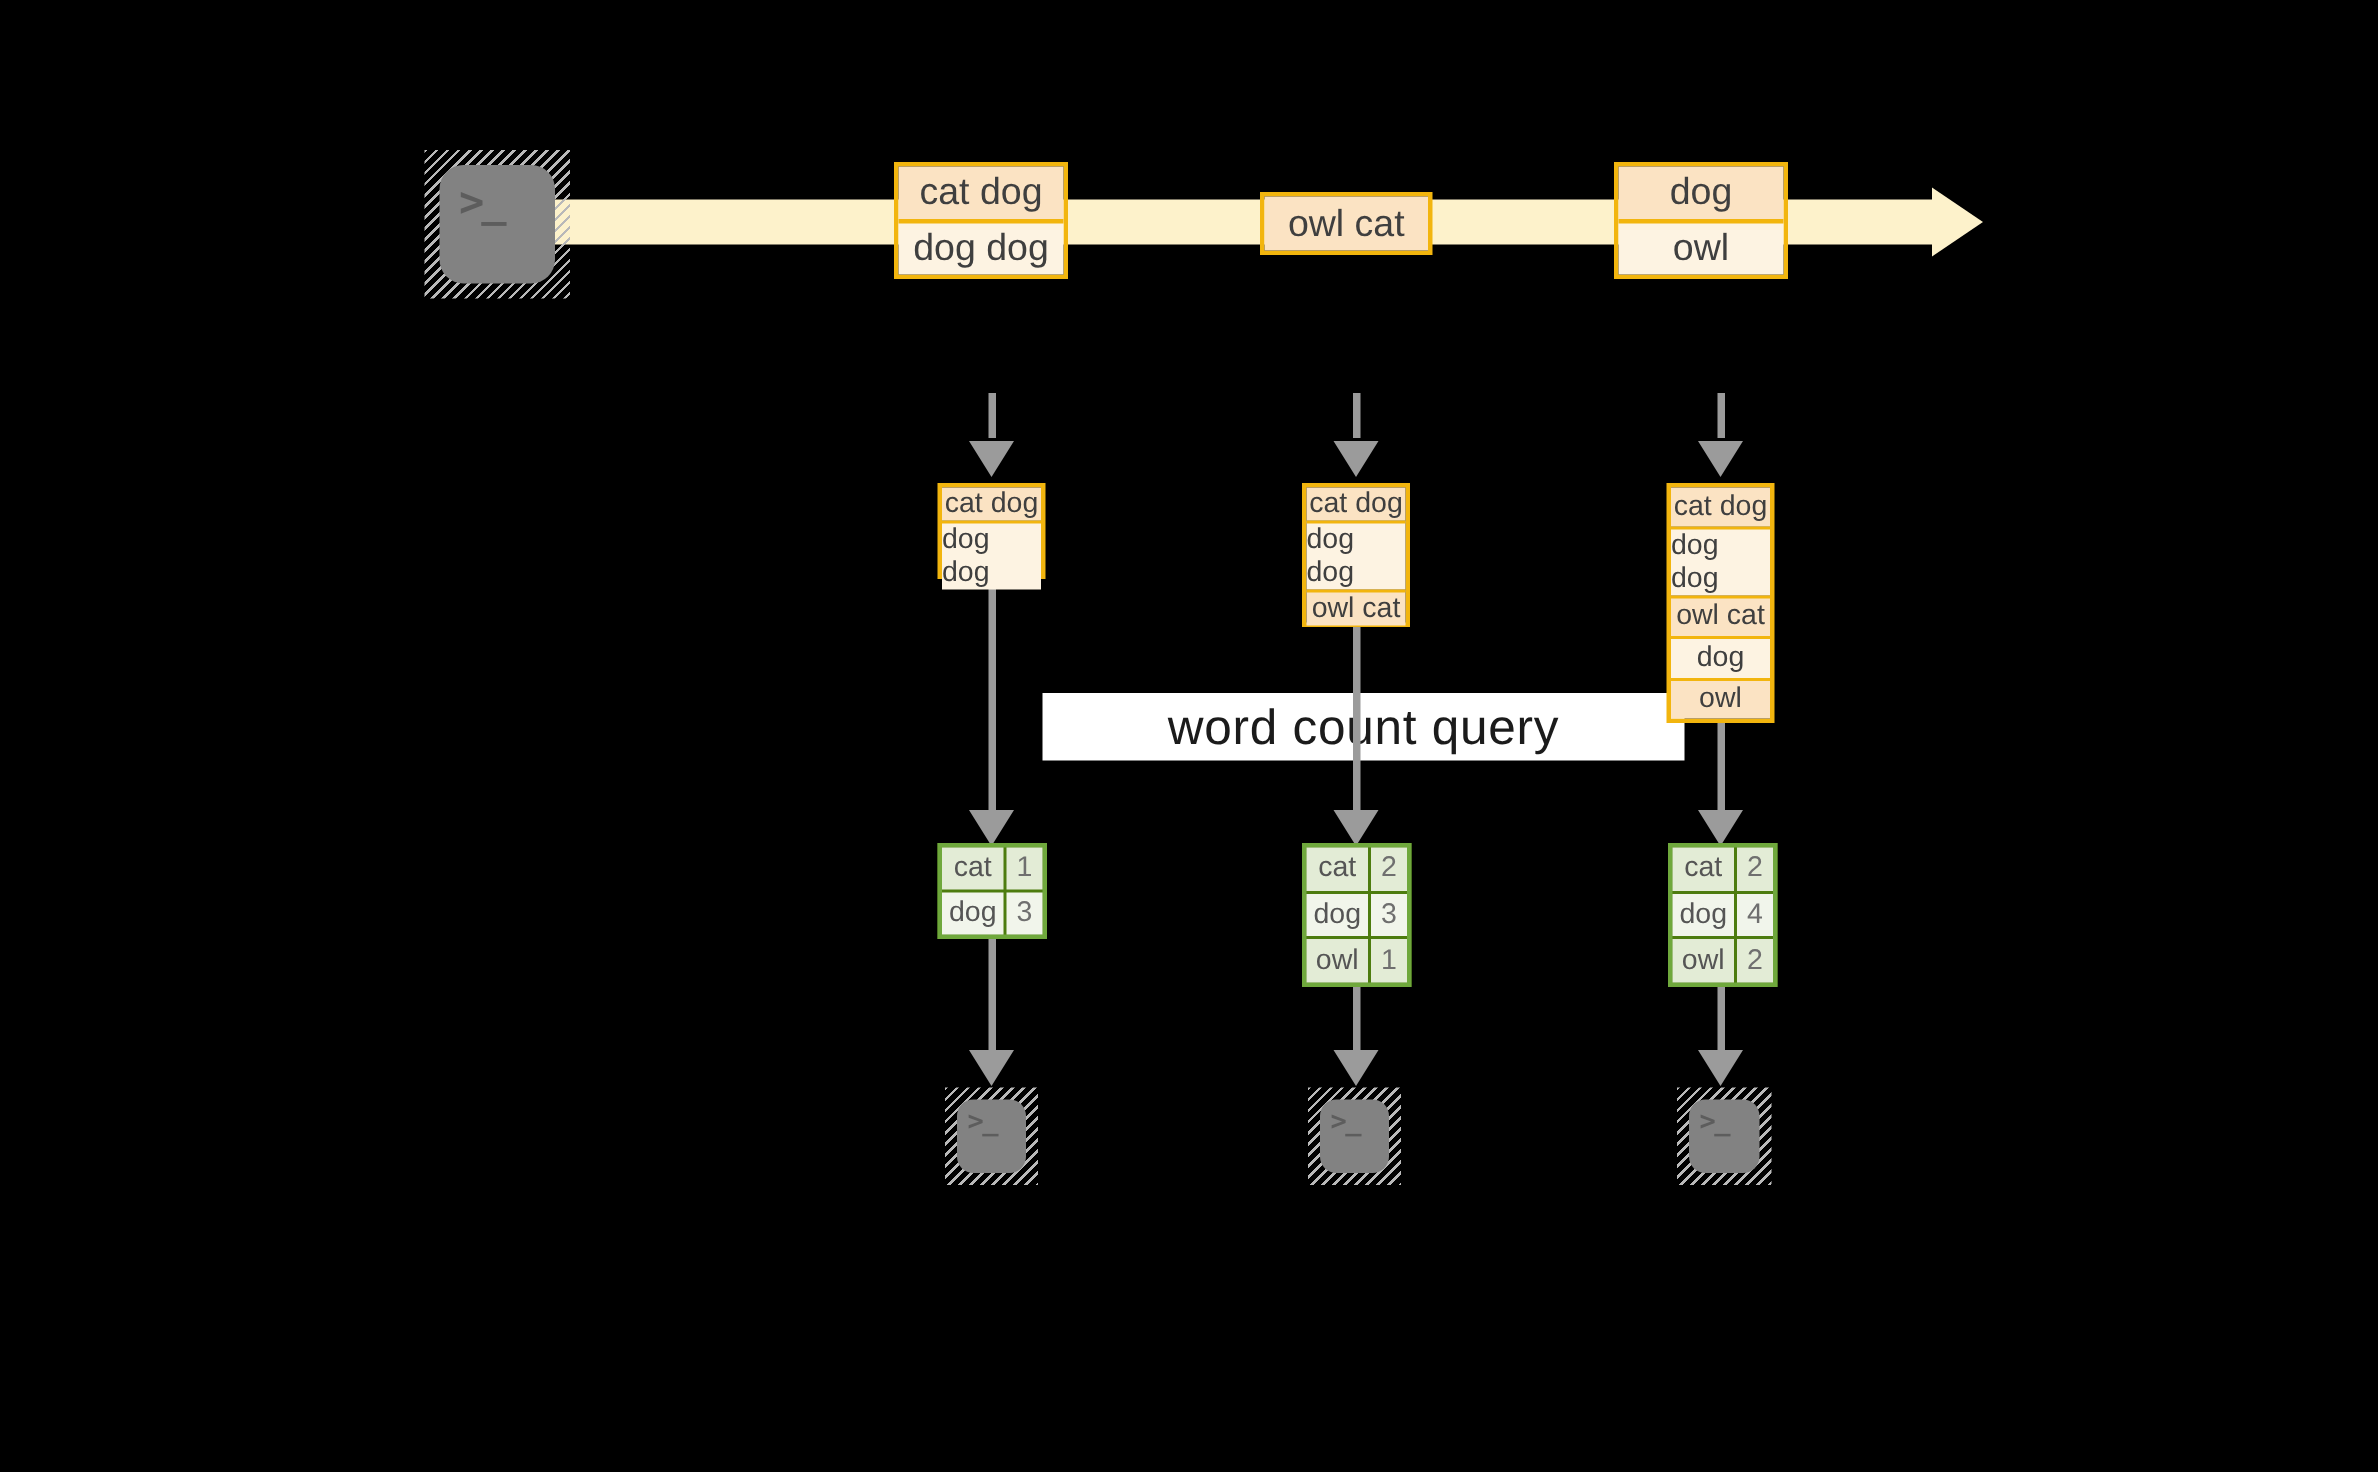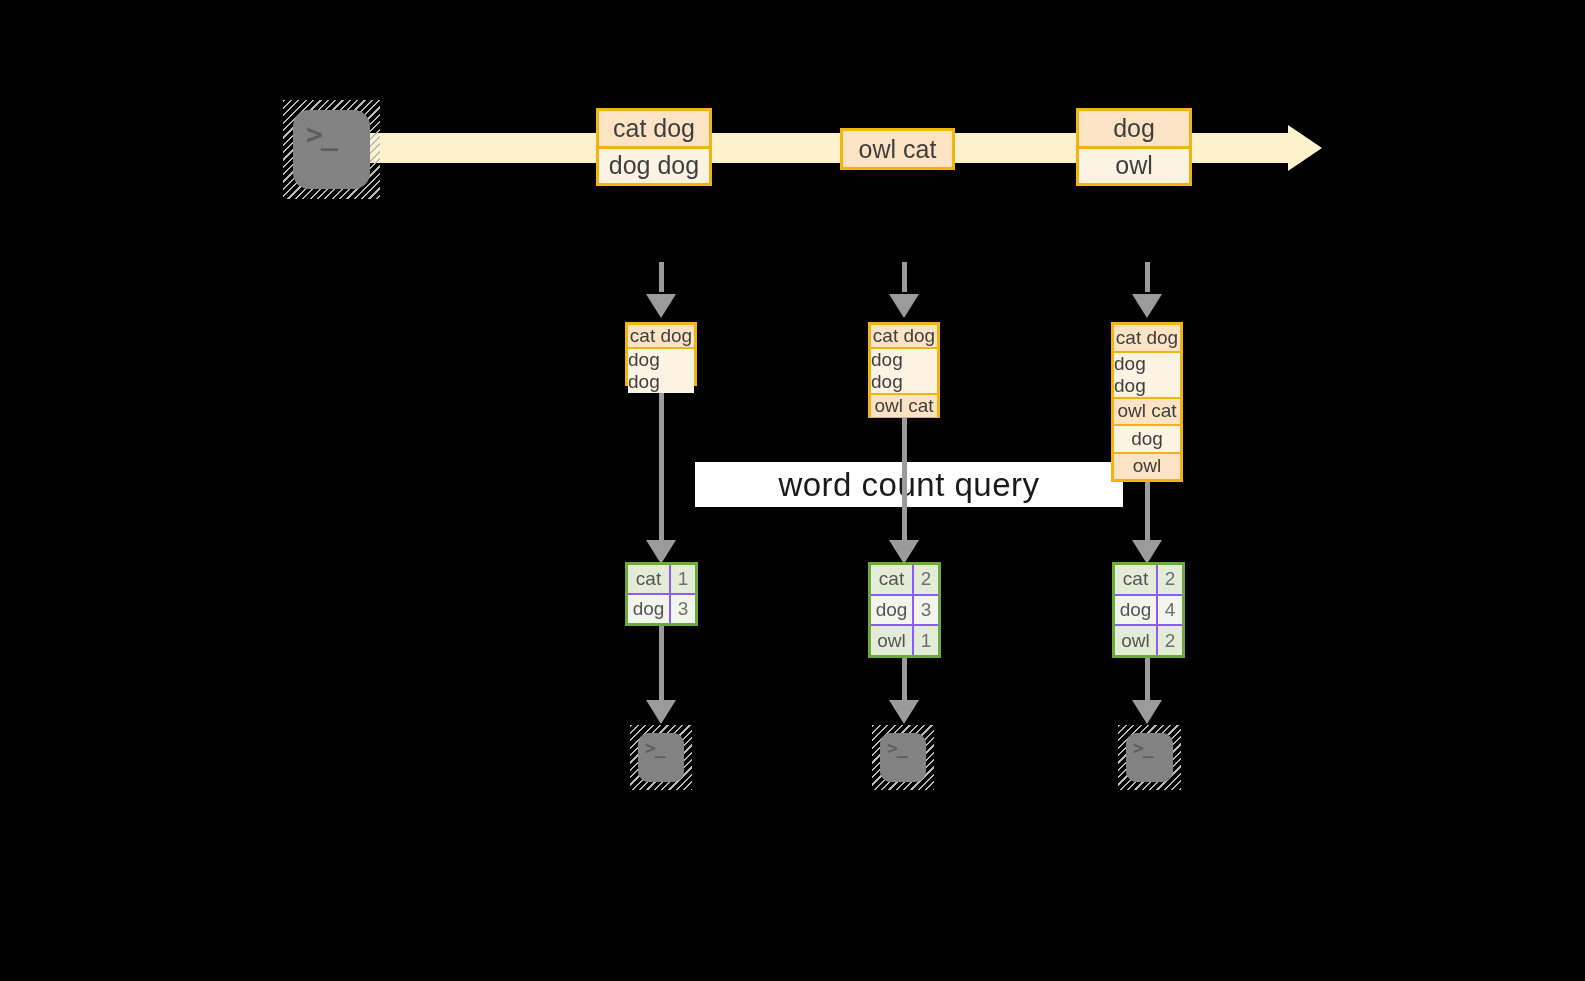--- a/index.html
+++ b/index.html
@@ -38,21 +38,21 @@
              border-left:15px solid transparent;border-right:15px solid transparent;
              border-top:24px solid #9b9b9b;}
 
   
   .wlabel{position:absolute;left:695px;top:462px;width:428px;height:45px;
           background:#ffffff;z-index:1;display:flex;align-items:center;
           justify-content:center;font-size:33px;color:#1b1b1b;letter-spacing:0.5px;}
 
   
   .ct{position:absolute;box-sizing:border-box;border:3px solid #6fa83c;
-      background:#8b5cf6;display:grid;grid-template-columns:1fr 24px;gap:2px;
+      background:#4d7c0f;display:grid;grid-template-columns:1fr 24px;gap:2px;
       z-index:3;}
   .ct .cell{display:flex;align-items:center;justify-content:center;
             font-size:19px;color:#555;}
   .ct .num{color:#6f6f6f;}
   .cell.r-dark{background:#e3ecd6;}
   .cell.r-light{background:#f1f5eb;}
   .t1{left:625px;top:562px;width:73px;height:64px;}
   .t2{left:868px;top:562px;width:73px;height:96px;}
   .t3{left:1112px;top:562px;width:73px;height:96px;}
 

